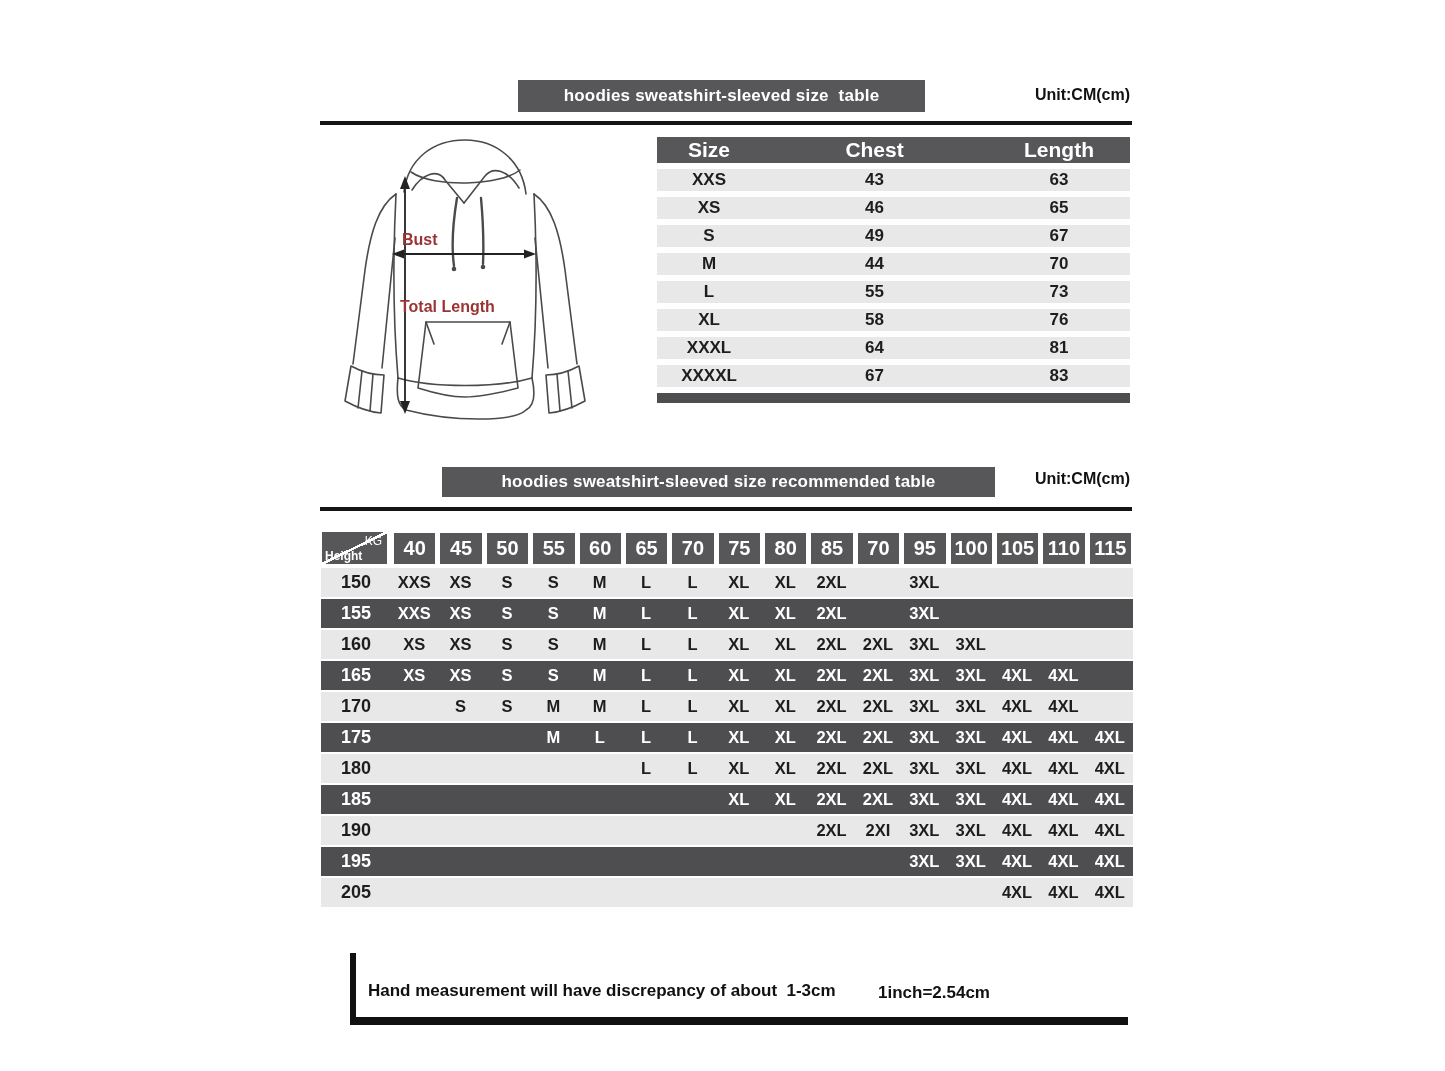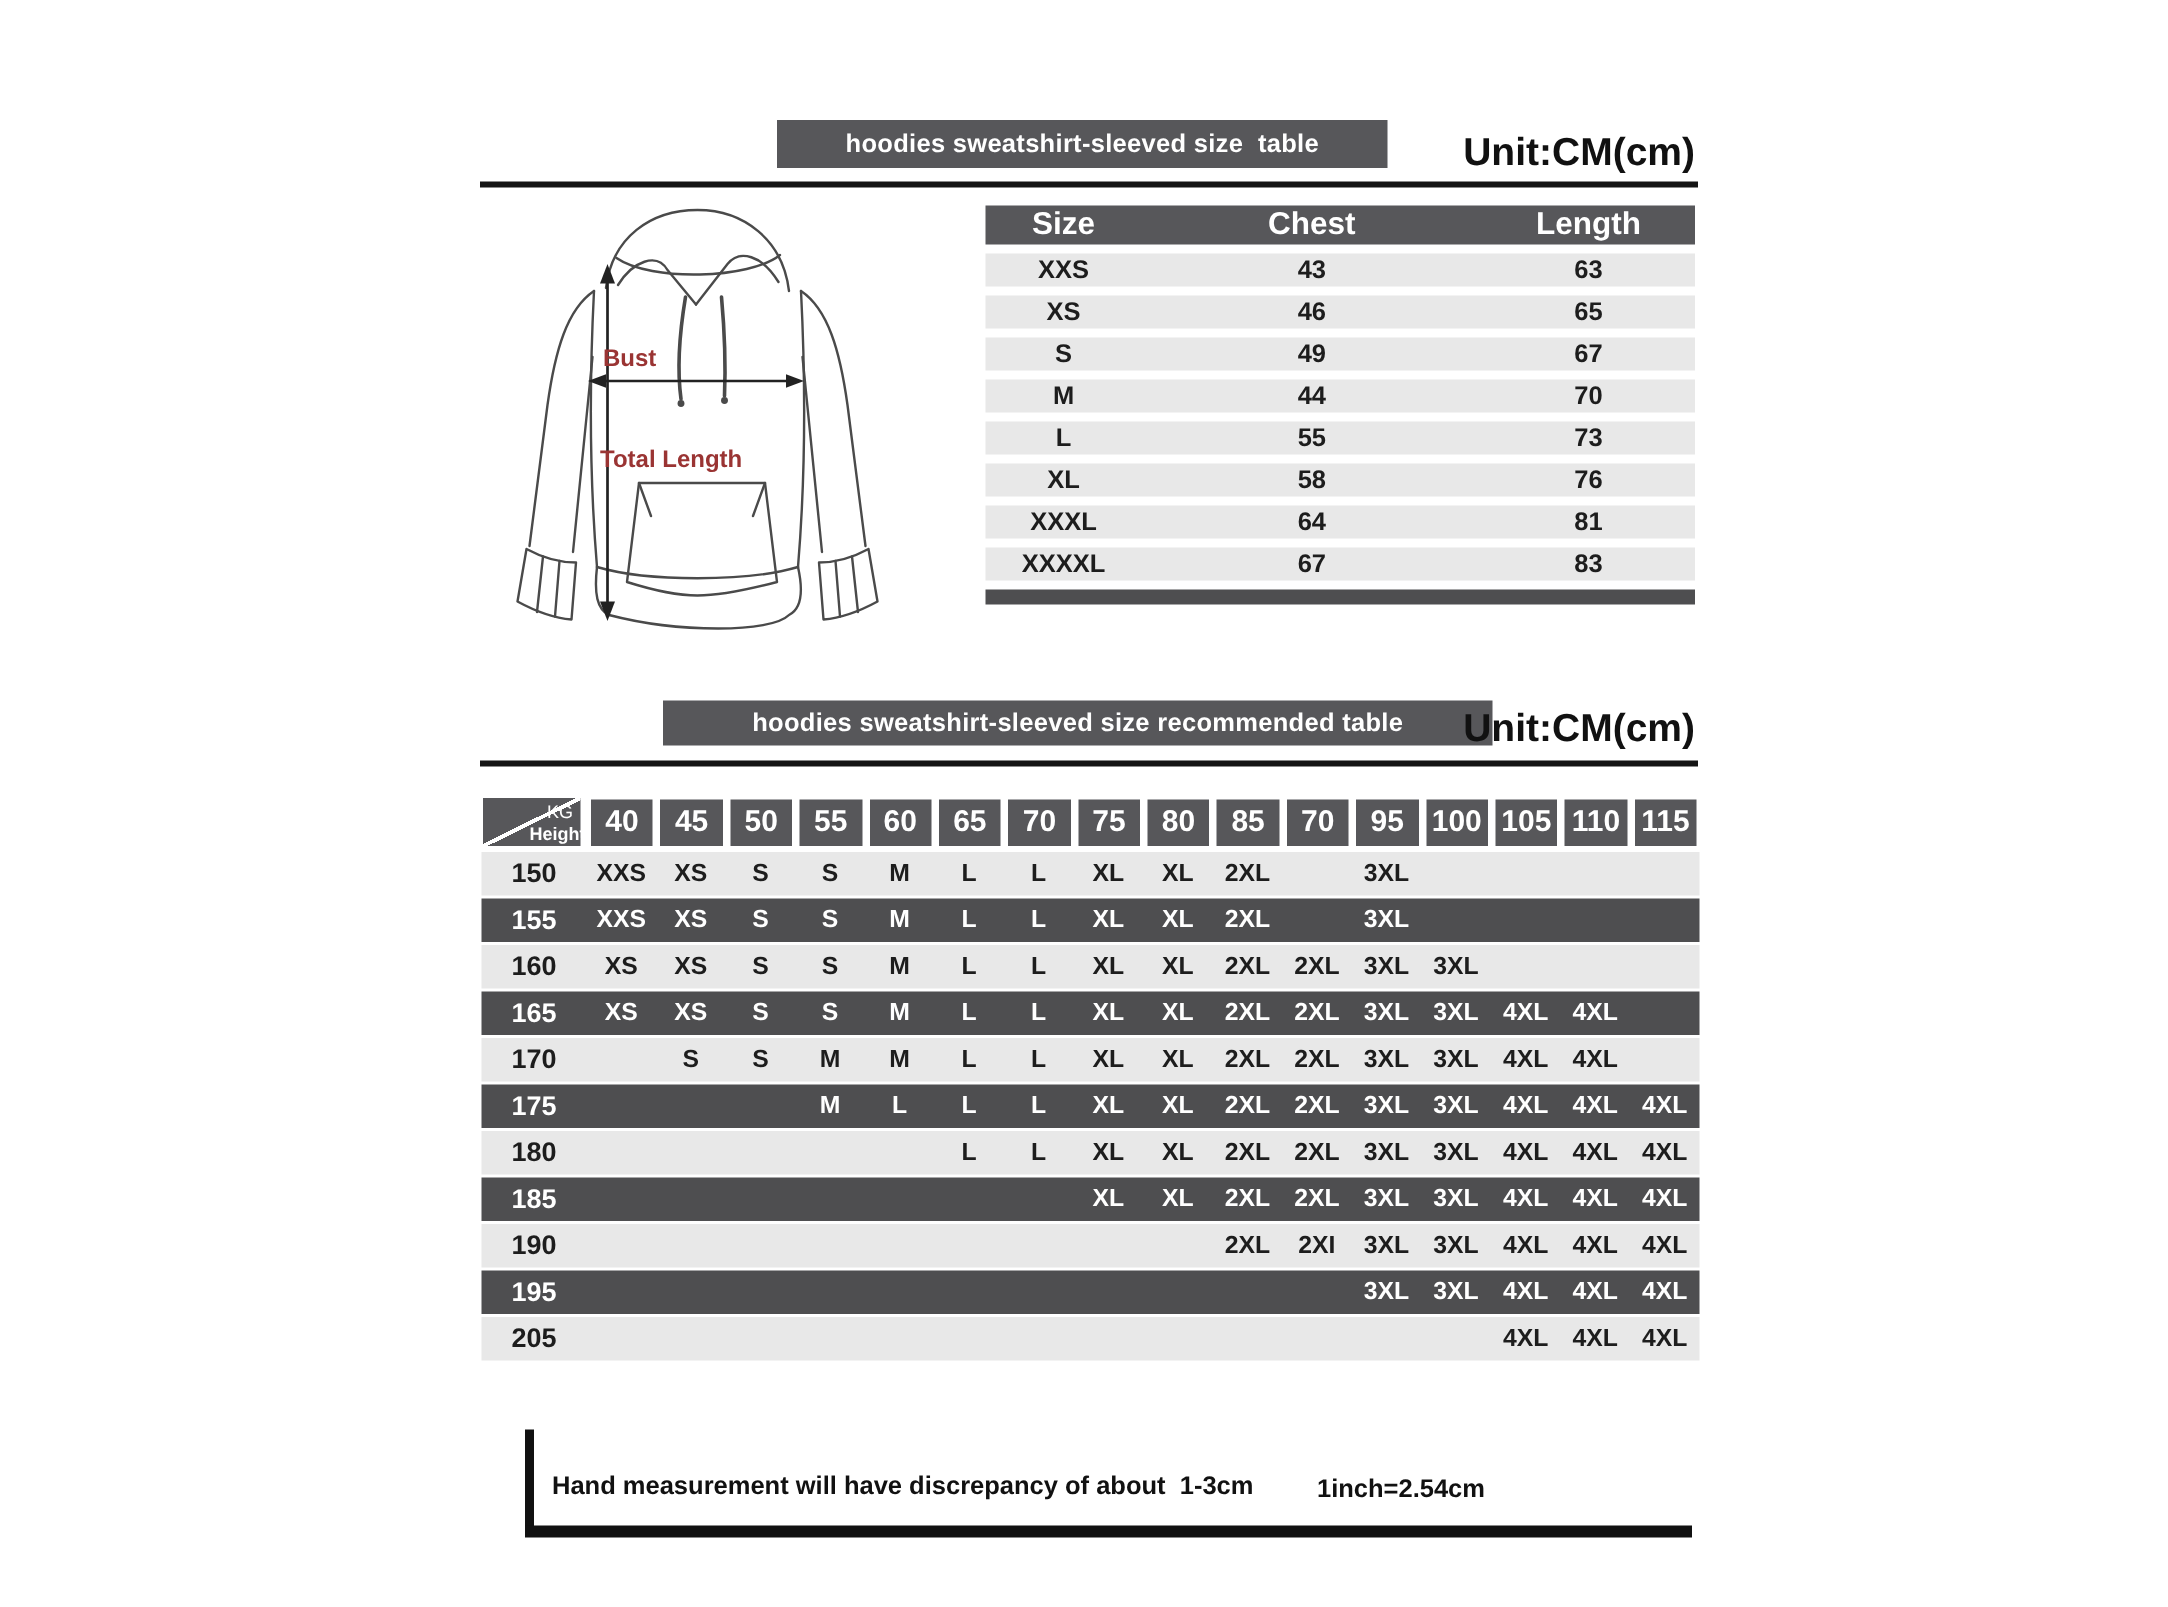--- a/index.html
+++ b/index.html
@@ -10,21 +10,21 @@
   }
   .titlebar{
     position:absolute; background:var(--bar); color:#fff; font-weight:bold;
     font-size:17px; display:flex; align-items:center; justify-content:center;
     white-space:pre; letter-spacing:.2px;
   }
   #title1{ left:518px; top:80px;  width:407px; height:32px; }
   #title2{ left:442px; top:467px; width:553px; height:30px; }
   .unit{
     position:absolute; left:925px; width:205px; text-align:right;
-    font-weight:bold; font-size:26px; color:#111;
+    font-weight:bold; font-size:16px; color:#111;
   }
   #unit1{ top:86px; } #unit2{ top:470px; }
   .rule{ position:absolute; left:320px; width:812px; height:4px; background:#141414; }
   #rule1{ top:121px; } #rule2{ top:507px; }
 
   
   #size-table{ position:absolute; left:657px; top:137px; width:473px; }
   .shead,.srow{ display:grid; grid-template-columns:22% 48% 30%; align-items:center; }
   .shead{ background:var(--bar); height:26px; }
   .shead div{ text-align:center; font-weight:bold; font-size:21px; color:#fff; }
@@ -44,21 +44,21 @@
   #matrix{ position:absolute; left:321px; top:531px; width:812px; }
   .mhead,.mrow{ display:grid; grid-template-columns:70px repeat(16,1fr); }
   .mhead{ height:37px; }
   .corner{
     position:relative; background:var(--bar); margin:1px 4px 4px 1px;
     background-image:linear-gradient(to bottom right,
       rgba(0,0,0,0) calc(50% - 1.3px), #fff calc(50% - 1.3px),
       #fff calc(50% + 1.3px), rgba(0,0,0,0) calc(50% + 1.3px));
   }
   .corner .kg{ position:absolute; top:2px; right:5px; color:#fff; font-weight:normal; font-size:12px; }
-  .corner .ht{ position:absolute; bottom:1px; left:3px; color:#fff; font-weight:bold; font-size:12px;margin-left:28px; }
+  .corner .ht{ position:absolute; bottom:1px; left:3px; color:#fff; font-weight:bold; font-size:12px; }
   .whost{ display:contents; }
   .wbox{
     background:var(--bar); color:#fff; font-weight:bold; font-size:20px;
     display:flex; align-items:center; justify-content:center;
     margin:2px 2px 4px 3px; height:31px;
   }
   .mbody .mrow{ height:29px; margin-bottom:2px; align-items:center; }
   .mrow:nth-of-type(odd){ background:var(--rowlight); color:var(--ink); }
   .mrow:nth-of-type(even){ background:var(--rowdark); color:#fff; }
   .hcell{ text-align:center; font-weight:bold; font-size:18px; }

